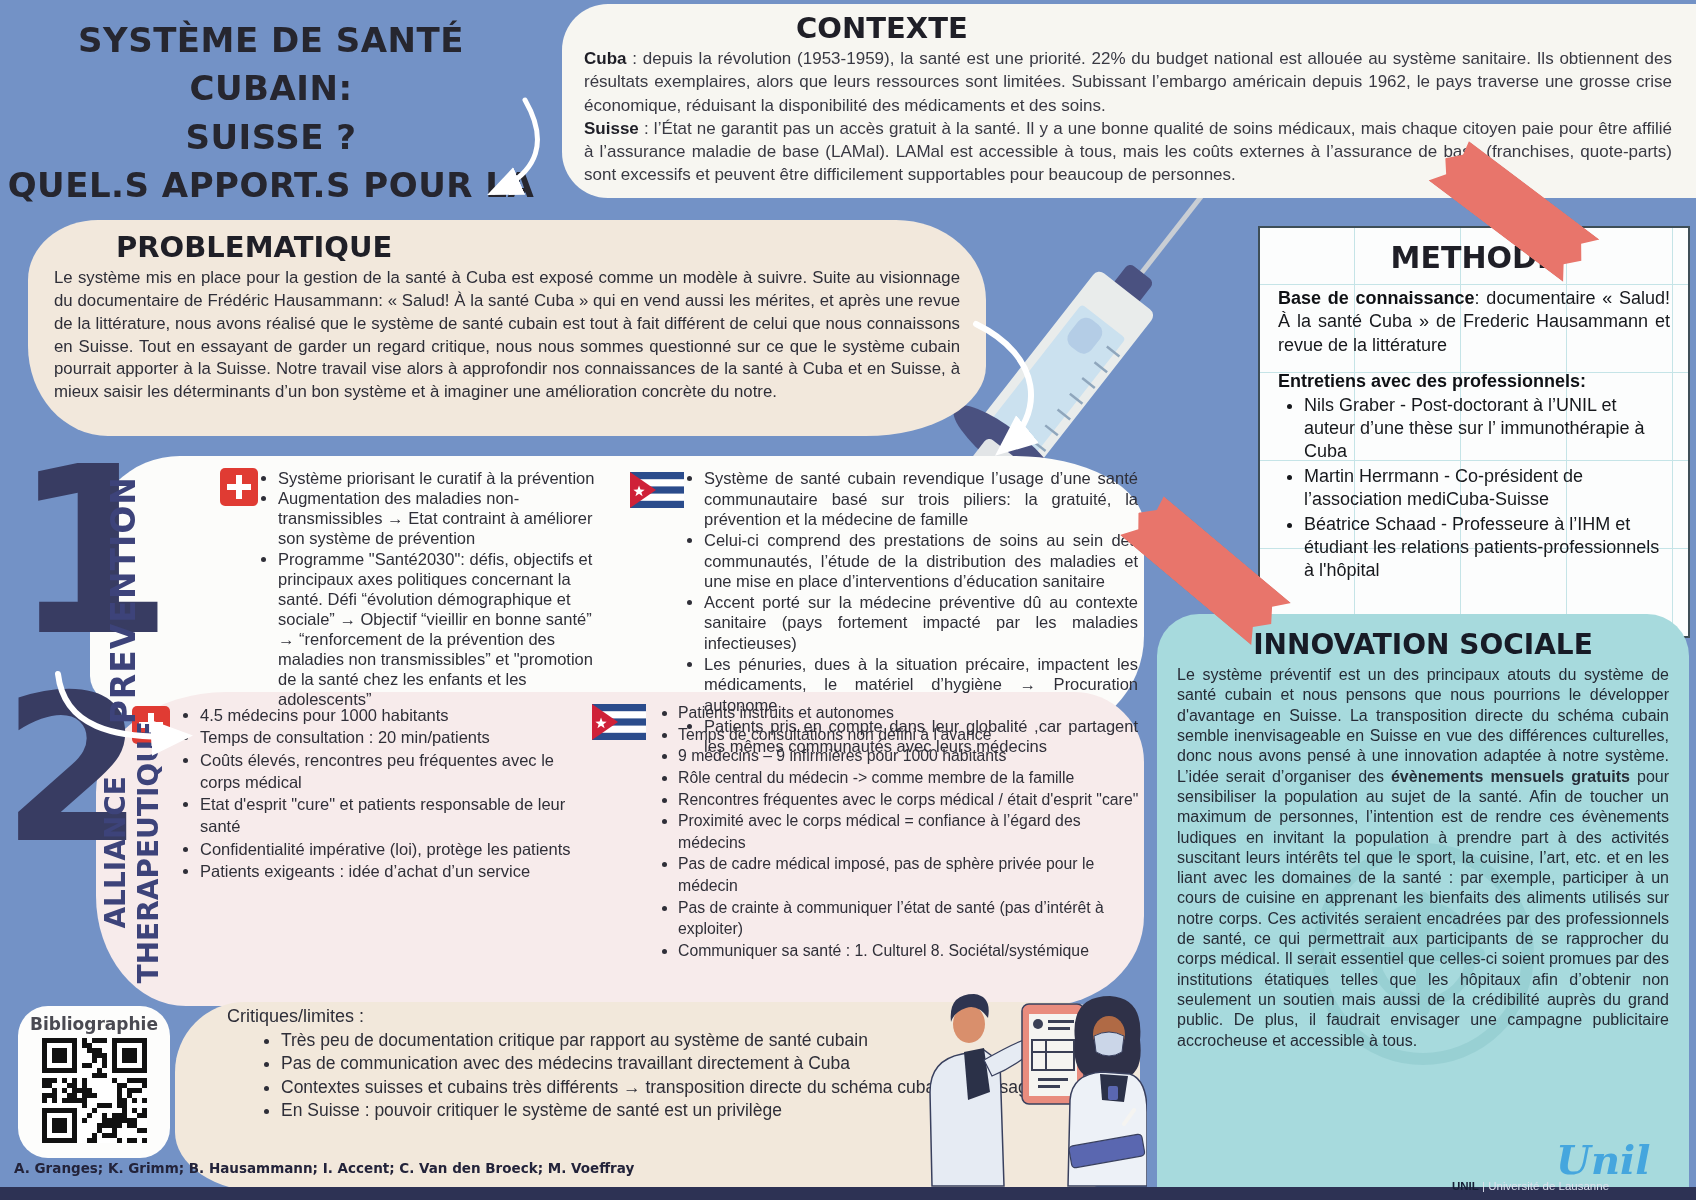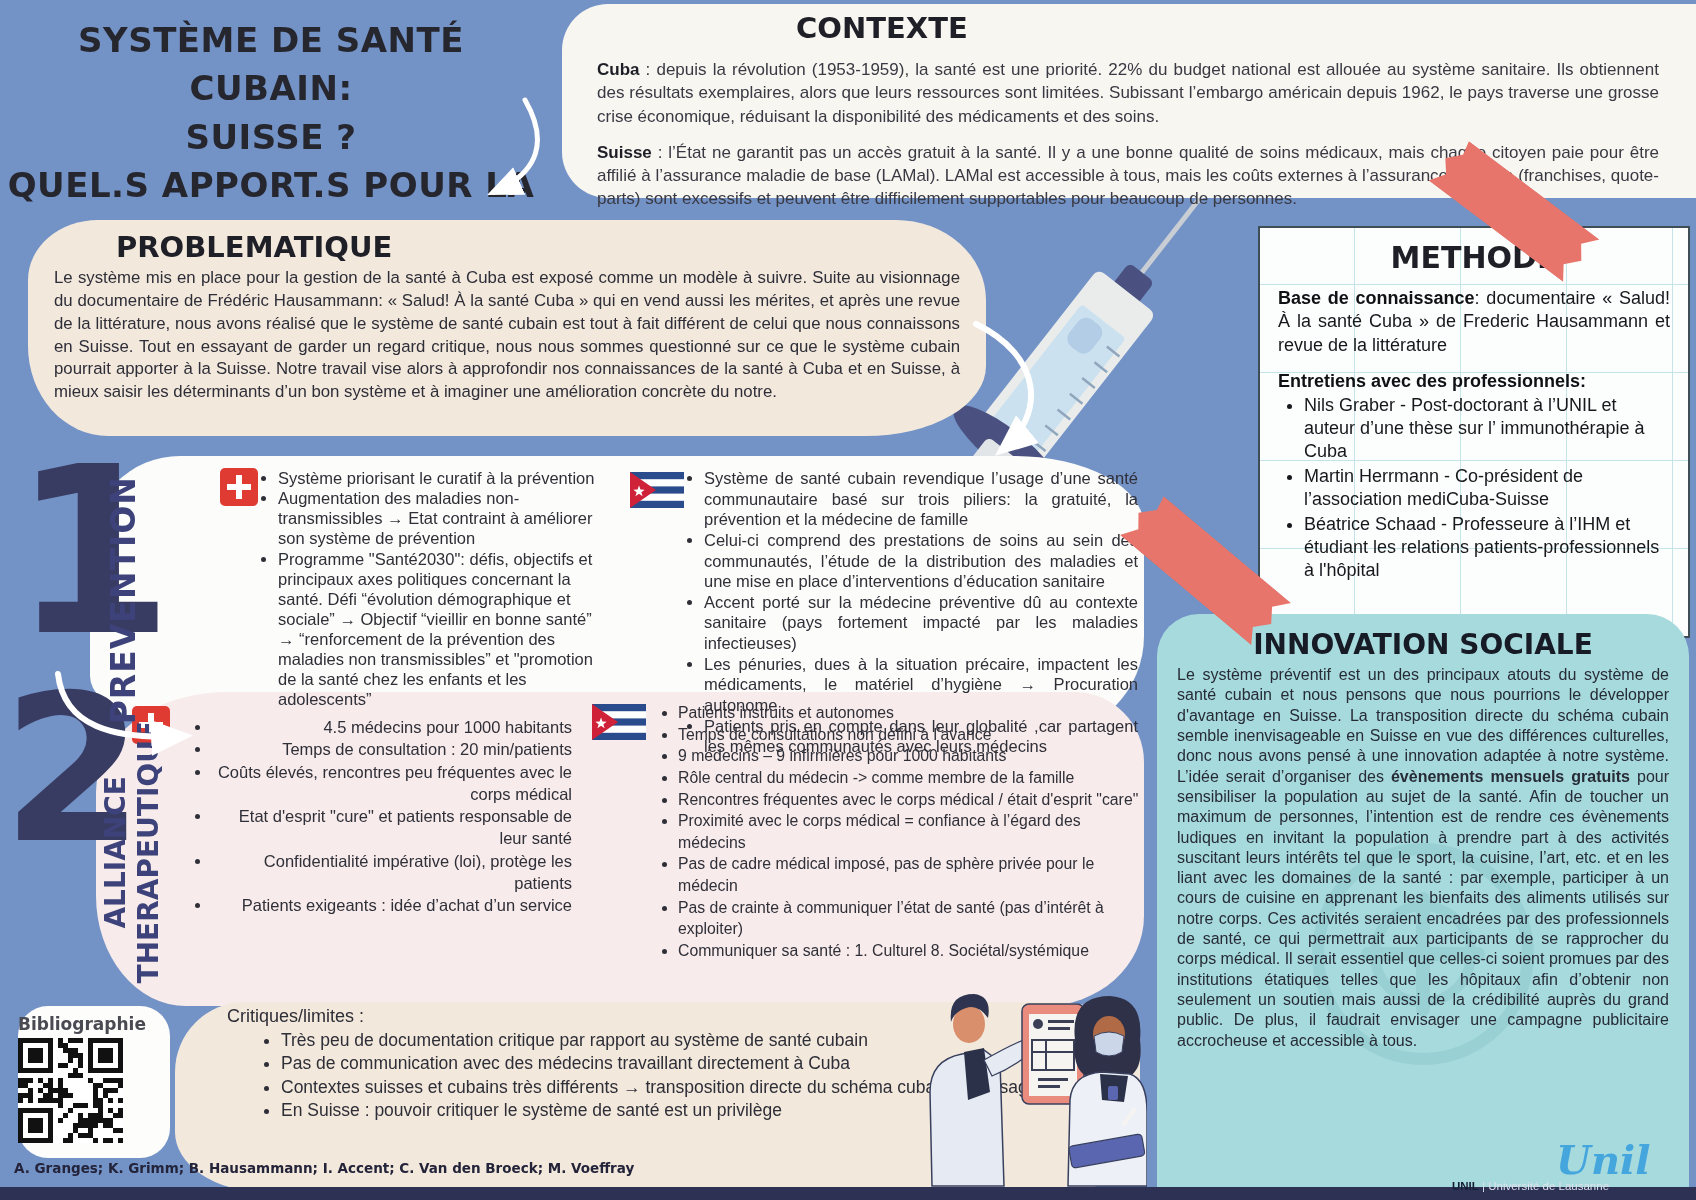--- a/index.html
+++ b/index.html
@@ -8,21 +8,21 @@
   .hd{font-family:"DejaVu Sans",sans-serif;font-weight:700;color:#1F1F27;}
 
   
   .main-title{position:absolute;left:6px;top:16px;width:530px;text-align:center;z-index:3;
     font-family:"DejaVu Sans",sans-serif;font-weight:700;font-size:34px;line-height:1.42;color:#26262F;letter-spacing:.5px;}
 
   
   .contexte{position:absolute;left:562px;top:4px;width:1134px;height:194px;background:#F7F6F1;
     border-radius:46px 0 0 46px;padding:5px 24px 8px 22px;box-sizing:border-box;z-index:2;}
   .contexte-title{font-size:29px;margin:2px 0 2px 212px;width:max-content;}
-  .ctx-p{margin:13px;font-size:17px;line-height:1.37;text-align:justify;color:#393943;}
+  .ctx-p{margin:0;font-size:17px;line-height:1.37;text-align:justify;color:#393943;}
   .ctx-p b{color:#1E1E26;}
 
   
   .problematique{position:absolute;left:28px;top:220px;width:958px;height:216px;background:#F2E8DC;
     border-radius:70px 90px 120px 80px / 60px 80px 70px 90px;padding:8px 26px;box-sizing:border-box;z-index:2;}
   .problematique-title{font-size:29px;margin:2px 0 3px 62px;}
   .problematique-text{margin:0;font-size:16.8px;line-height:1.36;text-align:justify;color:#2E2E38;}
 
   
   .methode{position:absolute;left:1258px;top:226px;width:432px;height:412px;background:#FCFDFD;
@@ -57,41 +57,41 @@
     border-radius:130px 70px 100px 90px / 100px 70px 90px 110px;}
 
   .s1cols{position:absolute;left:220px;top:468px;width:918px;display:flex;gap:24px;z-index:3;}
   .scol{display:flex;align-items:flex-start;}
   .scol ul{margin:0;padding-left:20px;color:#2F2F38;}
   .s1col1 ul{width:328px;font-size:16.5px;line-height:1.22;}
   .s1col2{flex:1;}
   .s1col2 ul{font-size:16.5px;line-height:1.25;text-align:justify;}
 
   .s2col1{position:absolute;left:132px;top:704px;width:452px;display:flex;gap:10px;z-index:3;}
-  .s2col1 ul{width:402px;font-size:16.5px;line-height:1.35;margin:12px;padding-left:20px;color:#2F2F38;text-align:right;}
+  .s2col1 ul{width:402px;font-size:16.5px;line-height:1.35;margin:0;padding-left:20px;color:#2F2F38;}
   .s2col2{position:absolute;left:592px;top:702px;width:548px;display:flex;gap:12px;z-index:3;}
   .s2col2 ul{flex:1;font-size:15.8px;line-height:1.37;margin:0;padding-left:20px;color:#2F2F38;}
 
   
   .swiss{width:38px;height:38px;background:#E03B33;border-radius:5px;position:relative;flex:0 0 auto;}
   .swiss::before,.swiss::after{content:"";position:absolute;background:#fff;}
   .swiss::before{left:16px;top:7px;width:6px;height:24px;}
   .swiss::after{left:7px;top:16px;width:24px;height:6px;}
   .cuba{flex:0 0 auto;}
 
   
   .synthese{position:absolute;left:175px;top:1002px;width:965px;height:190px;background:#F2E8DB;z-index:2;
     border-radius:70px 80px 70px 90px / 70px 60px 80px 60px;padding:4px 30px;box-sizing:border-box;}
   .synthese-title{font-size:29px;text-align:center;margin:2px 0 2px 0;}
   .synthese-intro{font-size:18px;margin:0 0 2px 22px;color:#2E2E38;}
   .synthese ul{margin:0;padding-left:76px;font-size:17.5px;line-height:1.33;color:#2E2E38;}
 
   
   .biblio{position:absolute;left:18px;top:1006px;width:152px;height:152px;background:#FDFDFC;border-radius:30px;z-index:3;
-    display:flex;flex-direction:column;align-items:flex-start;padding-top:8px;box-sizing:border-box;}
+    display:flex;flex-direction:column;align-items:center;padding-top:8px;box-sizing:border-box;}
   .biblio-title{font-size:17px;font-weight:700;color:#4A4A52;margin-bottom:4px;font-family:"DejaVu Sans",sans-serif;}
 
   
   .innovation{position:absolute;left:1157px;top:614px;width:532px;height:672px;background:#A7DADD;border-radius:42px;
     padding:10px 20px;box-sizing:border-box;z-index:2;}
   .innovation-title{font-size:28px;text-align:center;margin:4px 0 4px 0;color:#171B26;}
   .innovation-text{position:relative;z-index:2;margin:0;font-size:16px;line-height:1.27;text-align:justify;color:#262B36;}
   .innovation-watermark{position:absolute;left:116px;top:190px;z-index:1;opacity:.35;}
 
   

